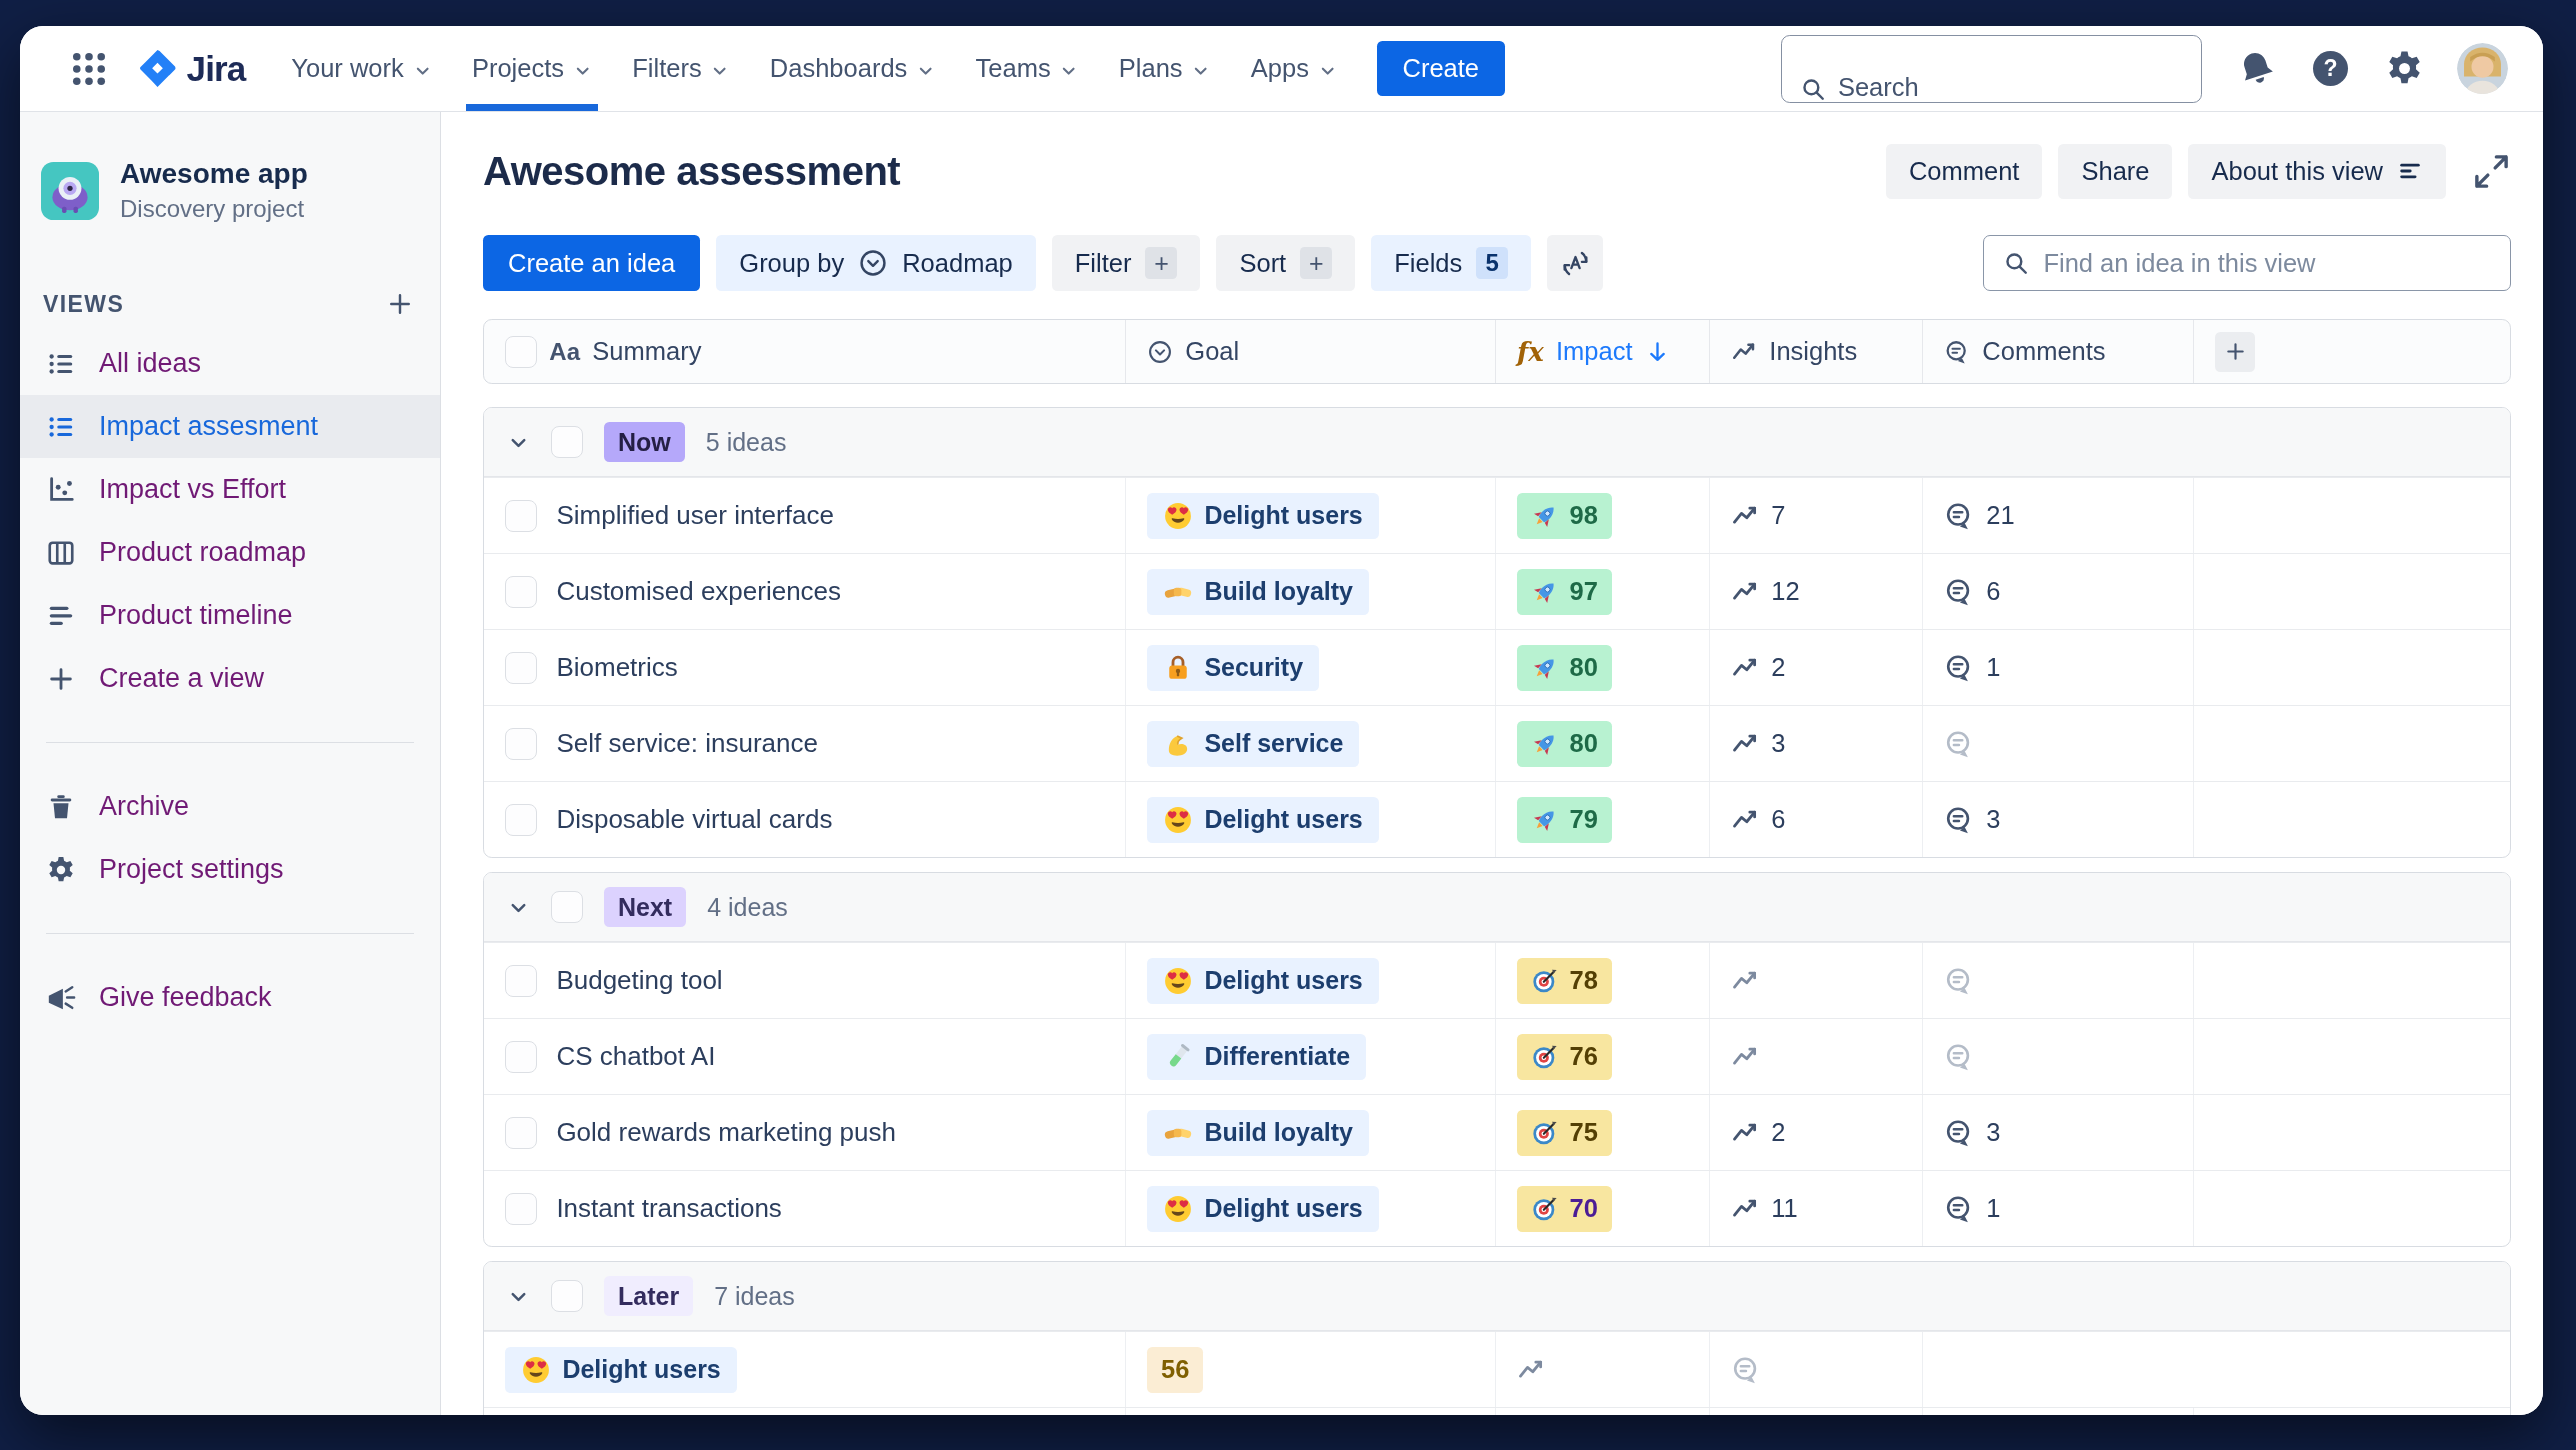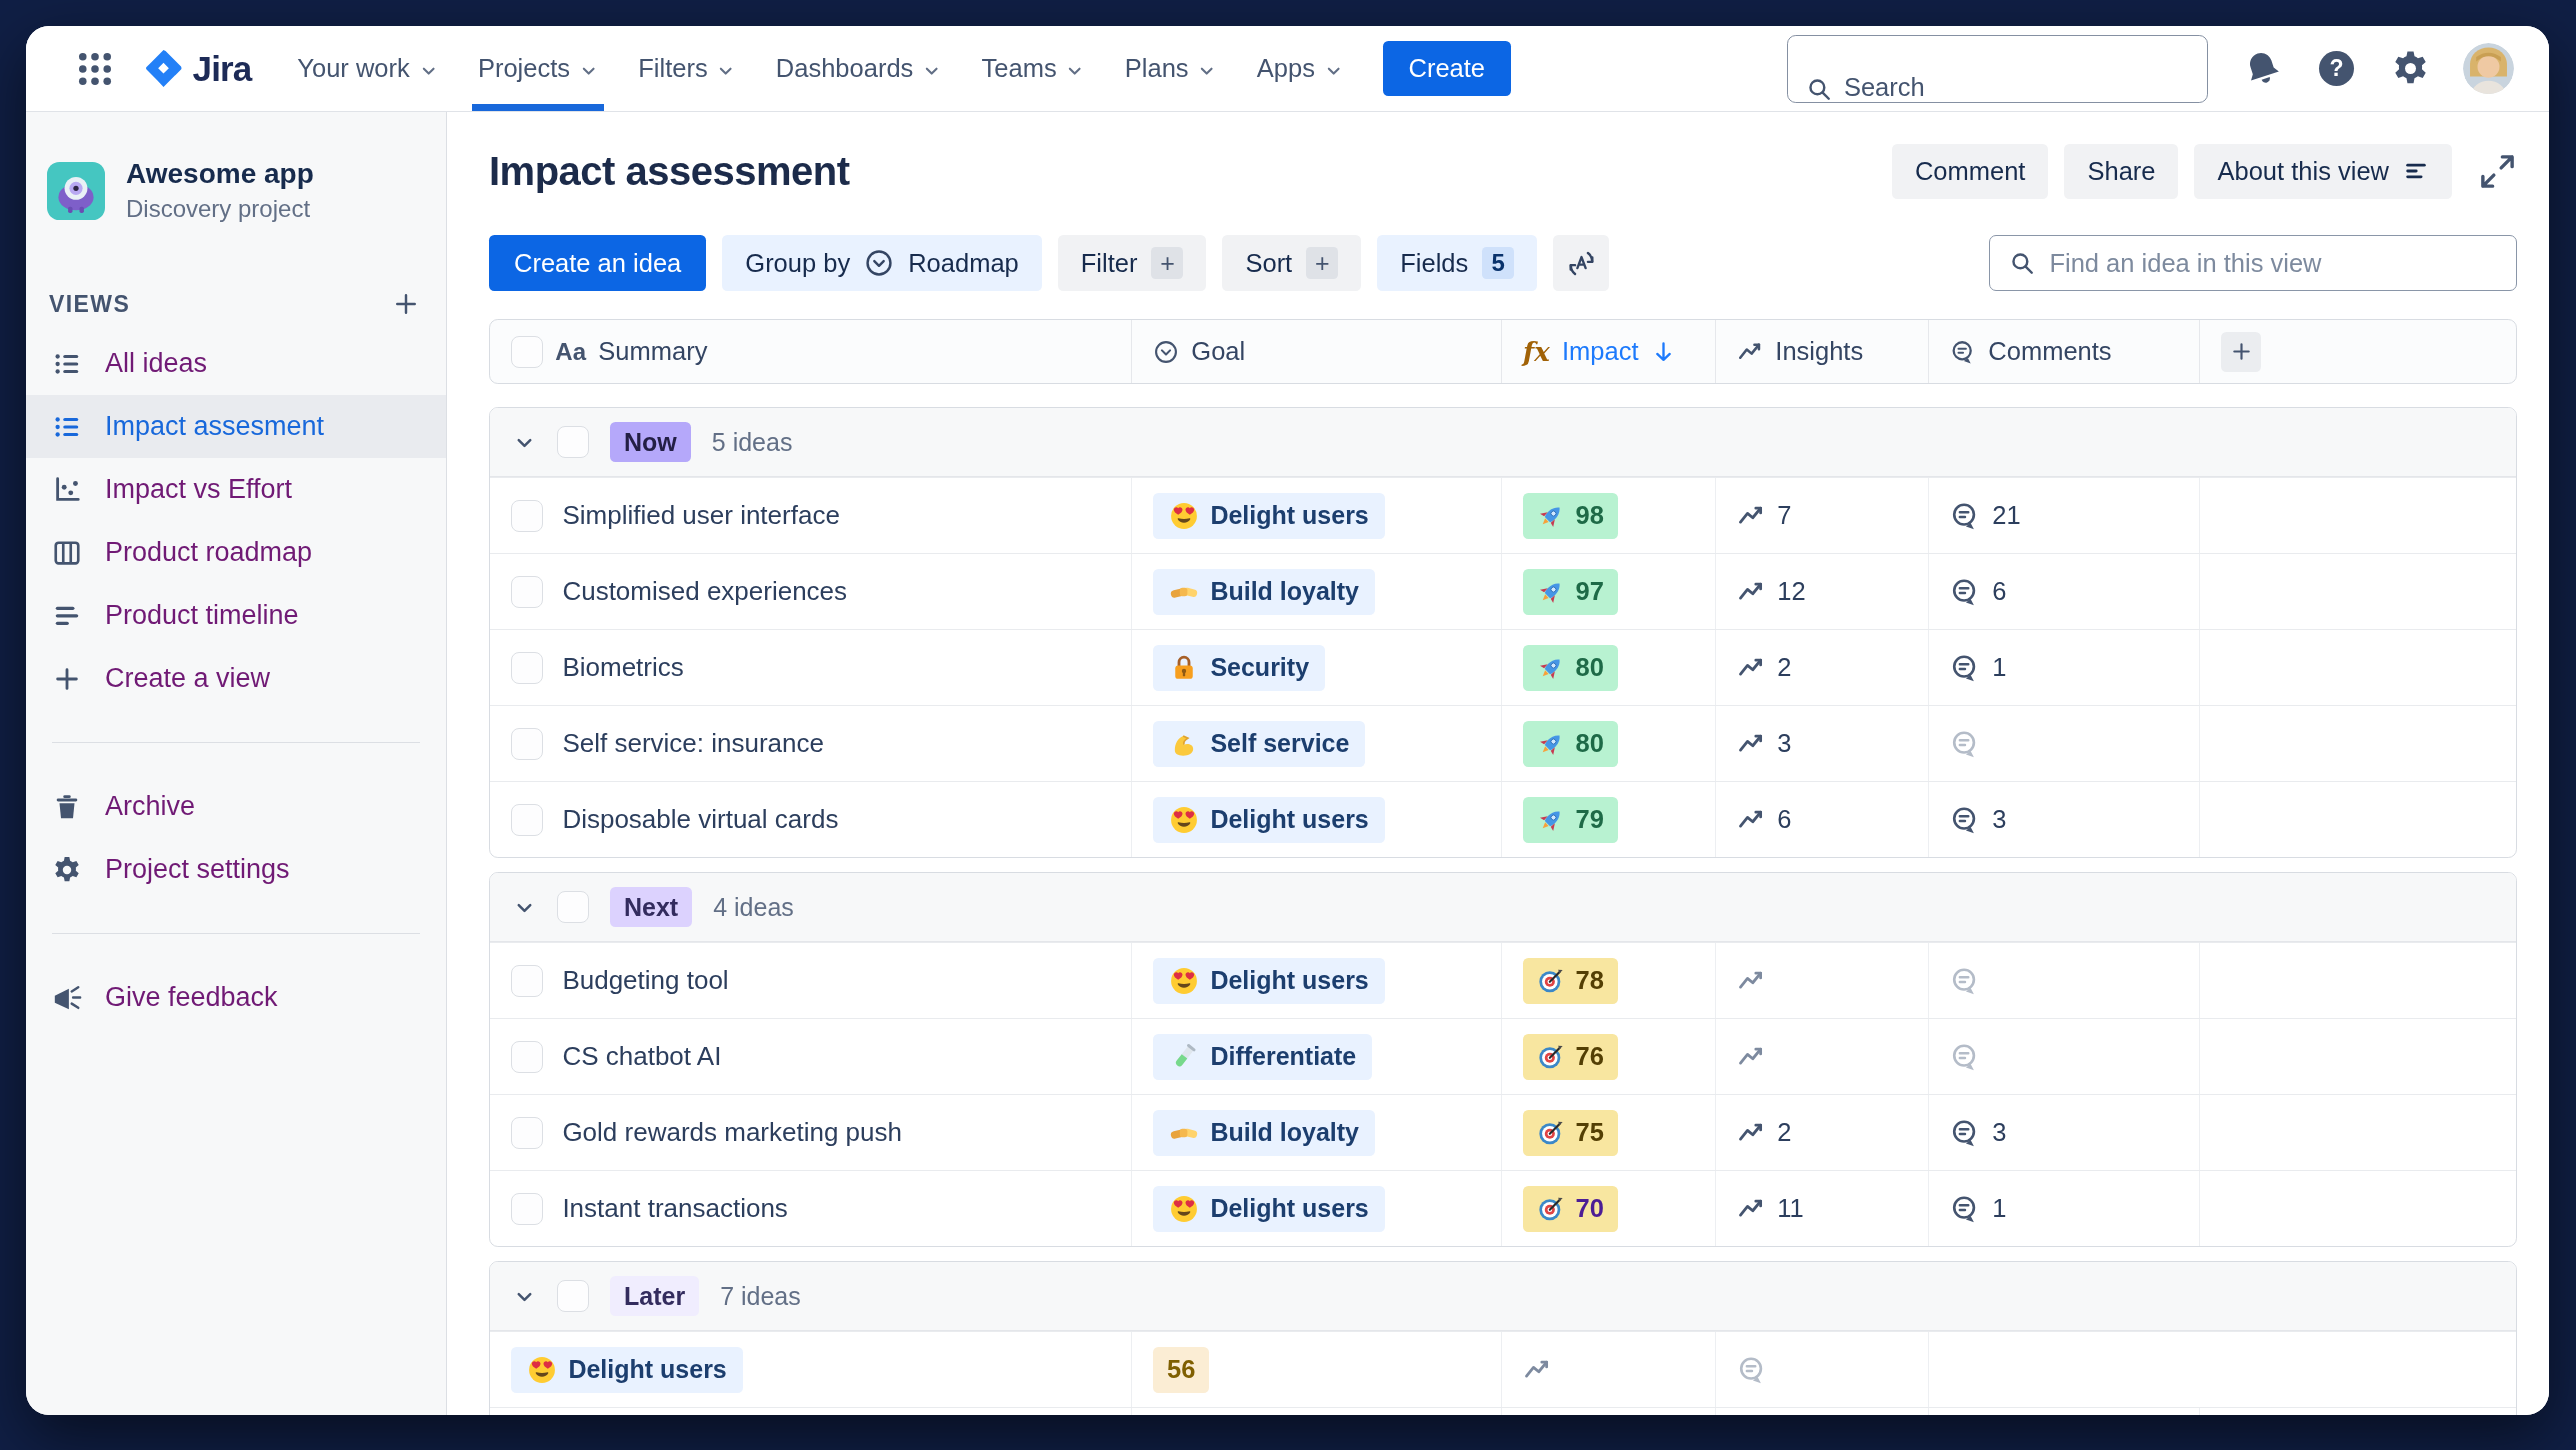--- a/index.html
+++ b/index.html
@@ -4,21 +4,21 @@
 <style>
   * { margin:0; padding:0; box-sizing:border-box; }
   html,body { width:2576px; height:1451px; }
   body {
     background:#101F45;
     font-family:"Liberation Sans", sans-serif;
     position:relative; overflow:hidden;
     color:#172B4D;
   }
   .window {
-    position:absolute; left:26px; top:26px; width:2523px; height:1389px;
+    position:absolute; left:20px; top:26px; width:2523px; height:1389px;
     background:#fff; border-radius:23px; overflow:hidden;
     display:flex; flex-direction:column;
     box-shadow:0 21px 62px rgba(0,0,0,.55);
   }
   
   .navbar {
     flex:0 0 86px; background:#fff; border-bottom:0.9px solid #E0E3E8;
     display:flex; align-items:center; padding:0 35px 0 49px; position:relative;
   }
   .icon { display:inline-flex; align-items:center; justify-content:center; }
@@ -423,21 +423,21 @@
               </svg>
             </span>
             <span>Give feedback</span>
           </div>
         </div>
     </div>
 
     <div class="main">
 
       <div class="title-row">
-        <div class="page-title">Impact assessment</div>
+        <div class="page-title">Awesome assessment</div>
         <button class="hbtn">
           <span>Comment</span>
         </button>
         <button class="hbtn">
           <span>Share</span>
         </button>
         <button class="hbtn">
           <span>About this view</span>
           <span class="icon">
             <svg viewBox="0 0 32 32" fill="currentColor">

